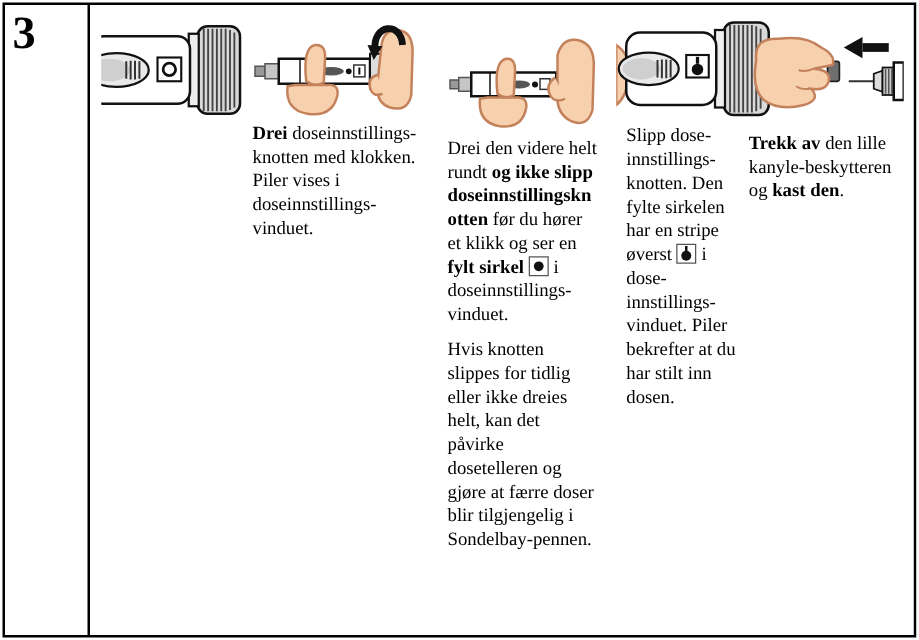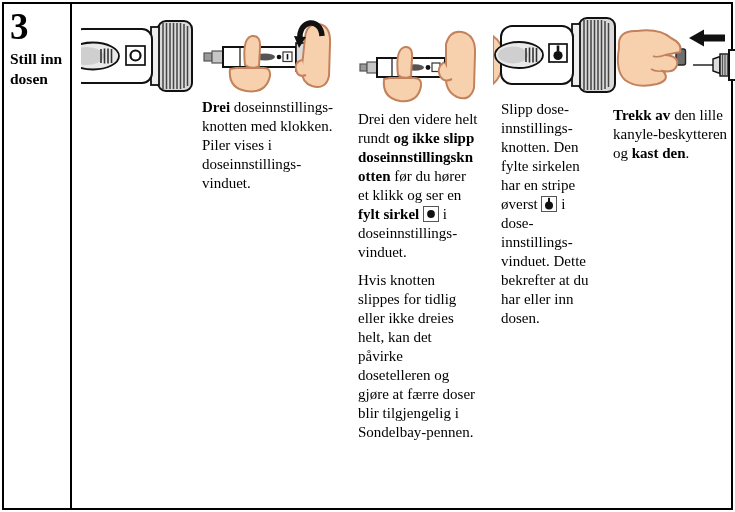--- a/index.html
+++ b/index.html
@@ -7,21 +7,21 @@
   .sheet{position:absolute;left:2px;top:2px;width:727px;height:504px;border:2px solid #000;display:flex;background:#fff;}
   .step-cell{width:60px;border-right:2px solid #000;padding:2px 3px;box-sizing:content-box;}
   .step-num{font-size:37px;font-weight:bold;line-height:1;margin:2px 0 4px 3px;}
   .step-title{font-size:15.5px;font-weight:bold;line-height:20px;margin-left:3px;}
   .main-cell{flex:1;position:relative;}
   .col{position:absolute;top:0;}
   .col1{left:9px;width:112px;}
   .col2{left:130px;width:132px;}
   .col3{left:286px;width:120px;}
   .col4{left:421px;width:126px;}
-  .col5{left:541px;width:118px;}
+  .col5{left:527px;width:118px;}
   .ill{line-height:0;}
   .col1 .ill{margin-top:12px;}
   .col2 .ill{margin-top:8px;}
   .col3 .ill{margin-top:18px;}
   .col4 .ill{margin-top:6px;}
   .col5 .ill{margin-top:10px;}
   .txt{font-size:15px;line-height:19px;margin:0;}
   .col1 .txt{margin-top:0;}
   .col2 .txt{margin-top:0;}
   .col3 .txt{margin-top:2px;}
@@ -34,21 +34,20 @@
   .sym-white{background:#fff;}
   b{font-weight:bold;}
 </style>
 </head>
 <body>
 
 <div class="sheet">
 
   <div class="step-cell">
     <div class="step-num">3</div>
-    <div class="step-title">Still inn dosen</div>
   </div>
 
   <div class="main-cell">
 
     <div class="col col1">
       <div class="ill">
         <svg width="116" height="80" viewBox="0 0 116 80">
           <rect x="77" y="5" width="34" height="70" rx="8" fill="#d9d9d9" stroke="#111" stroke-width="2"></rect>
           <path d="M82 7v66 M85.5 7v66 M89 7v66 M92.5 7v66 M96 7v66 M99.5 7v66 M103 8v64 M106.5 10v60" stroke="#444" stroke-width="1.5" fill="none"></path>
           <rect x="70" y="11" width="8" height="58" fill="#eee" stroke="#111" stroke-width="1.8"></rect>
@@ -119,21 +118,21 @@
           <ellipse cx="20" cy="45" rx="15" ry="8.5" fill="#cfcfcf"></ellipse>
           <path d="M33 38v14 M36.5 37.5v15 M40 37.5v15 M43.5 38v14" stroke="#333" stroke-width="1.6" fill="none"></path>
           <rect x="56" y="34" width="18" height="18" fill="#fff" stroke="#111" stroke-width="1.7"></rect>
           <rect x="63.7" y="35.5" width="2.6" height="5.5" fill="#111"></rect>
           <circle cx="65" cy="45.5" r="4.6" fill="#111"></circle>
         </svg>
       </div>
       <p class="txt"><span>Slipp dose-innstillings-knotten. Den fylte sirkelen har en stripe øverst </span><span class="sym sym-white"><svg width="14" height="14" viewBox="0 0 14 14">
               <rect x="6" y="0.8" width="2" height="4.5" fill="#111"></rect>
               <circle cx="7" cy="8.6" r="4" fill="#111"></circle>
-            </svg></span><span> i dose-innstillings-vinduet. Dette bekrefter at du har eller inn dosen.</span></p>
+            </svg></span><span> i dose-innstillings-vinduet. Piler bekrefter at du har stilt inn dosen.</span></p>
     </div>
 
     <div class="col col5">
       <div class="ill">
         <svg width="124" height="80" viewBox="0 0 124 80">
           <polygon points="76,24 91,15.5 91,32.5" fill="#111"></polygon>
           <rect x="91" y="20.5" width="21" height="7" fill="#111"></rect>
           <line x1="80" y1="51" x2="100" y2="51" stroke="#333" stroke-width="1.6"></line>
           <path d="M100 45 L107 42.5 L107 59.5 L100 57 Z" fill="#ddd" stroke="#111" stroke-width="1.4"></path>
           <rect x="107" y="40" width="9" height="22" fill="#ccc" stroke="#111" stroke-width="1.4"></rect>

